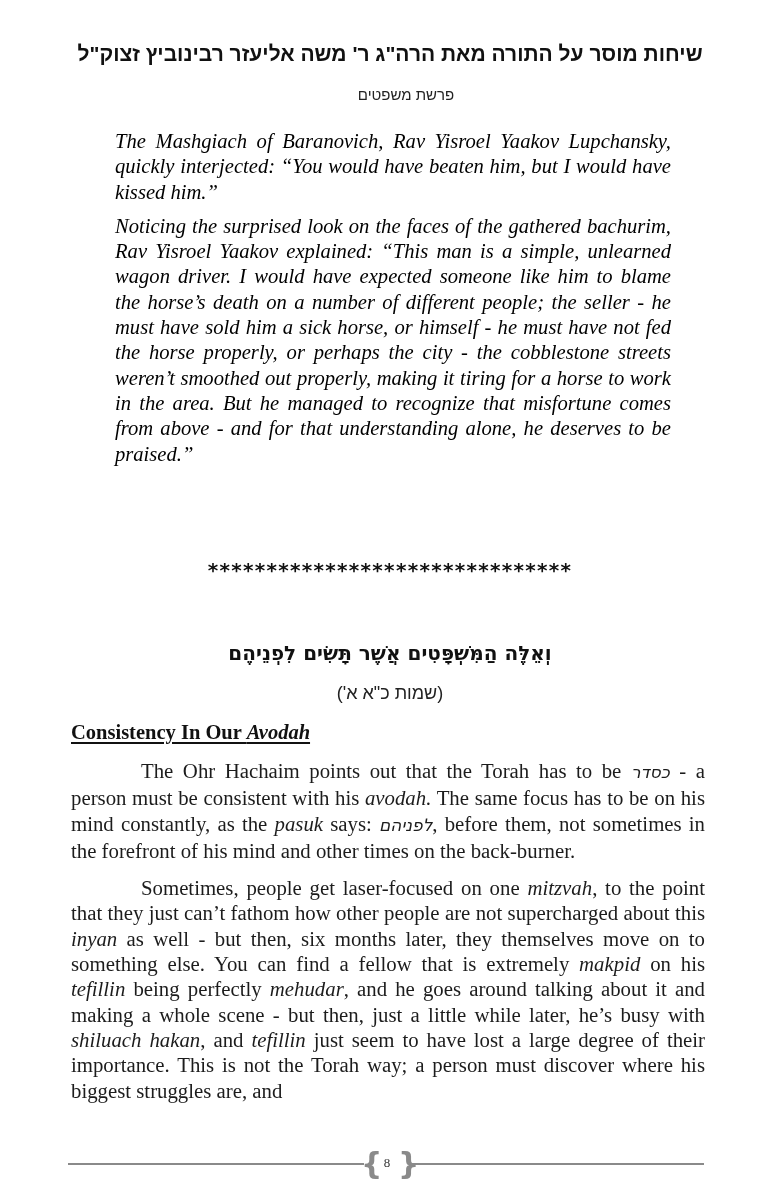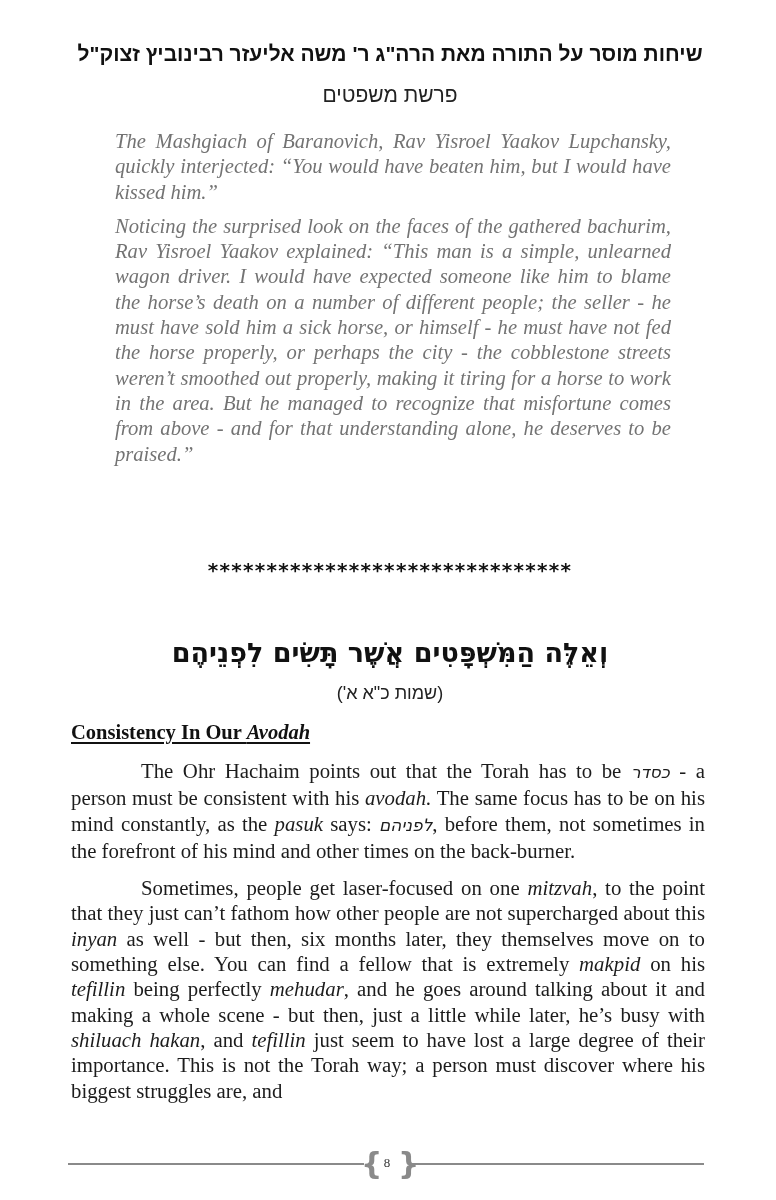--- a/index.html
+++ b/index.html
@@ -24,41 +24,41 @@
       text-align: center;
       direction: rtl;
       font-family: "Liberation Sans", "DejaVu Sans", sans-serif;
       font-weight: bold;
       font-size: 21px;
       line-height: 28px;
       color: #111;
     }
     .parsha {
       position: absolute;
-      left: 60px; width: 660px;
+      left: 76px; width: 660px;
       top: 82px;
       text-align: center;
       direction: rtl;
       font-family: "Liberation Sans", "DejaVu Sans", sans-serif;
-      font-size: 21px;
+      font-size: 15px;
       line-height: 26px;
       color: #222;
     }
 
     .quote-block {
       position: absolute;
       left: 115px;
       width: 556px;
       top: 129px;
       font-family: "Liberation Serif", "DejaVu Serif", serif;
       font-style: italic;
       font-size: 20.6px;
       line-height: 25.3px;
       text-align: justify;
-      color: #737373;
+      color: #000000;
     }
     .quote-block p { margin: 0 0 9px 0; }
 
     .asterisks {
       position: absolute;
       left: 150px; width: 480px;
       top: 558px;
       text-align: center;
       font-family: "DejaVu Sans", sans-serif;
       font-weight: bold;
@@ -68,21 +68,21 @@
     }
 
     .pasuk {
       position: absolute;
       left: 120px; width: 540px;
       top: 636px;
       text-align: center;
       direction: rtl;
       font-family: "DejaVu Sans", sans-serif;
       font-weight: bold;
-      font-size: 27px;
+      font-size: 20px;
       line-height: 34px;
       color: #111;
     }
     .pasuk-source {
       position: absolute;
       left: 120px; width: 540px;
       top: 680px;
       text-align: center;
       direction: rtl;
       font-family: "Liberation Sans", "DejaVu Sans", sans-serif;

